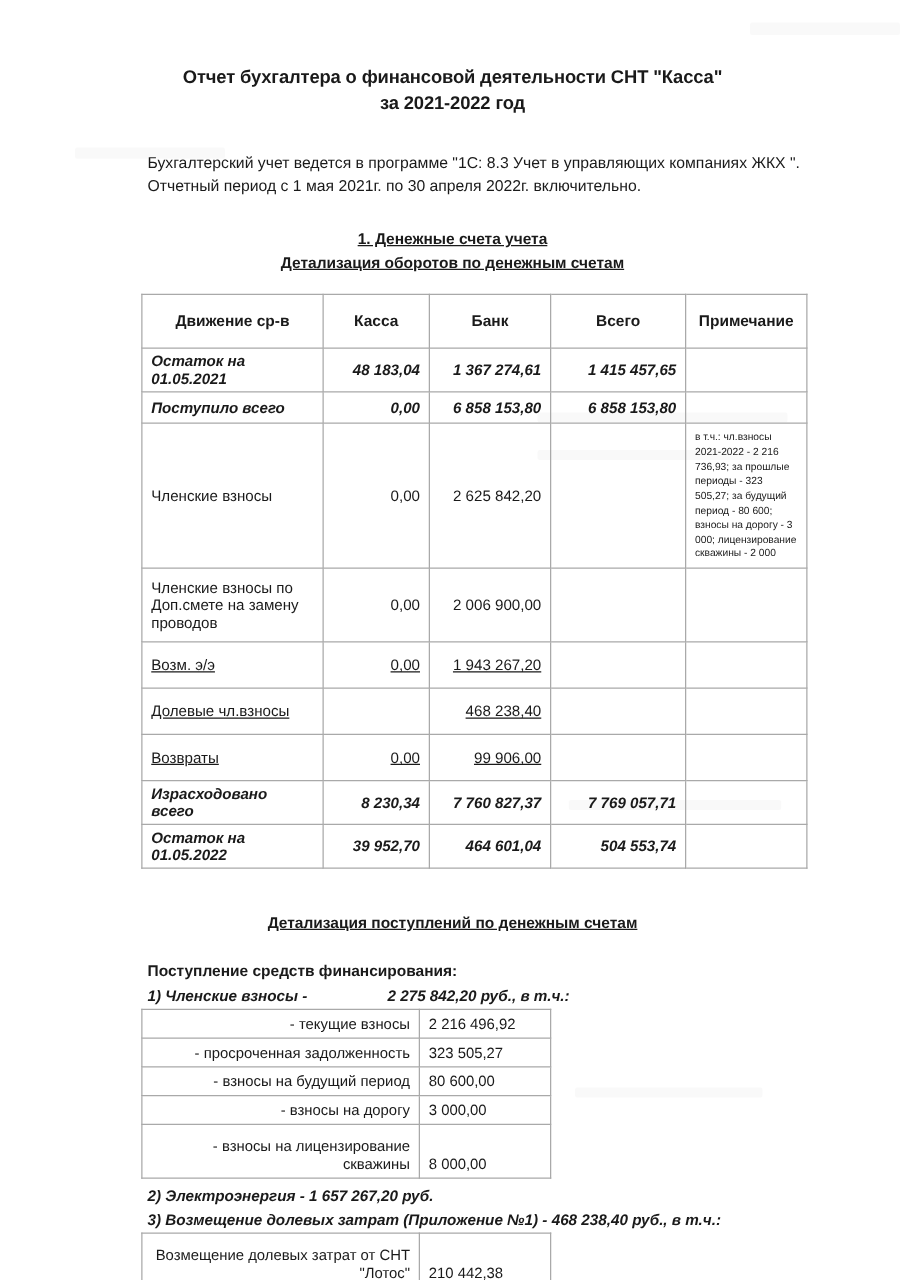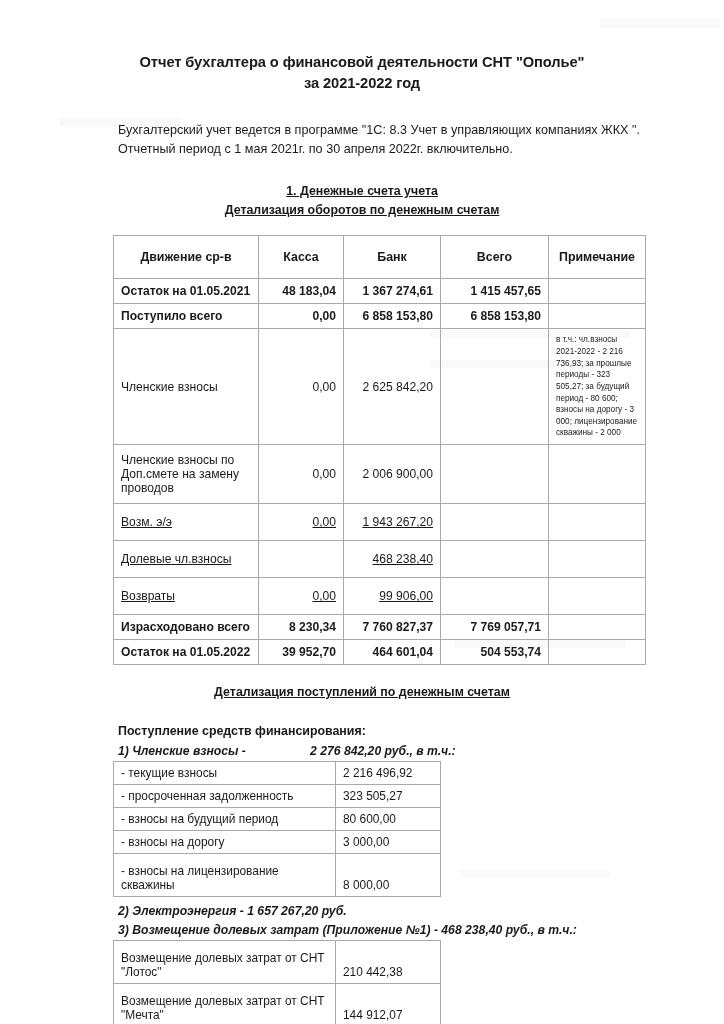--- a/index.html
+++ b/index.html
@@ -79,26 +79,26 @@
   .num{text-align:right;white-space:nowrap;}
   .b{font-weight:bold;}
   .tall{height:112px;}
   .note-cell{
     font-size:8.2px;
     line-height:1.42;
     vertical-align:top;
     padding:6px 5px;
     text-align:left;
   }
-  .r-tight td{height:18px;padding-top:3px;padding-bottom:3px;}
+  .r-tight td{height:18px;padding-top:3px;padding-bottom:3px;font-style:italic;}
   .r-mid td{height:26px;text-decoration:underline;}
   .r-3line td{height:48px;}
 
   
-  .sec2{margin-top:18px;}
+  .sec2{margin-top:34px;}
   .sub-label{
     margin:22px 0 0 118px;
     font-size:12.4px;
     font-weight:bold;
   }
   .item-line{
     margin:6px 0 0 118px;
     font-size:12.2px;
     font-style:italic;
     font-weight:bold;
@@ -109,41 +109,42 @@
   .t-sub{
     width:327px;
     margin:3px 0 0 113px;
     font-size:11.9px;
     table-layout:fixed;
   }
   .t-sub td{
     border:1px solid #a9a9a9;
     padding:4px 7px;
     vertical-align:bottom;
+    text-align:right;
   }
   .t-sub .k{width:222px;}
   .t-sub .v{width:105px;text-align:left;white-space:nowrap;}
   .t-sub td.two{height:34px;}
 </style>
 </head>
 <body>
 
 <div class="page">
 
   <div class="bleed" style="left:600px;top:18px;width:120px;height:10px;"></div>
   <div class="bleed" style="left:60px;top:118px;width:120px;height:9px;"></div>
   <div class="bleed" style="left:430px;top:330px;width:200px;height:8px;"></div>
   <div class="bleed" style="left:430px;top:360px;width:180px;height:8px;"></div>
   <div class="bleed" style="left:455px;top:640px;width:170px;height:8px;"></div>
   <div class="bleed" style="left:460px;top:870px;width:150px;height:8px;"></div>
 
   <div class="content">
 
     <h1 class="title">
-      <span>Отчет бухгалтера о финансовой деятельности СНТ "Ополье"</span><br>
+      <span>Отчет бухгалтера о финансовой деятельности СНТ "Касса"</span><br>
       <span>за 2021-2022 год</span>
     </h1>
 
     <p class="intro">
       <span>Бухгалтерский учет ведется в программе "1С: 8.3 Учет в управляющих компаниях ЖКХ ".</span><br>
       <span>Отчетный период с 1 мая 2021г. по 30 апреля 2022г. включительно.</span>
     </p>
 
     <div class="sec-head sec1">
       <div><span>1. Денежные счета учета</span></div>
@@ -235,21 +236,21 @@
     </table>
 
     <div class="sec-head sec2">
       <span>Детализация поступлений по денежным счетам</span>
     </div>
 
     <div class="sub-label">Поступление средств финансирования:</div>
 
     <div class="item-line">
       <span class="lbl">1) Членские взносы -</span>
-      <span>2 276 842,20 руб., в т.ч.:</span>
+      <span>2 275 842,20 руб., в т.ч.:</span>
     </div>
 
     <table class="t-sub">
       <colgroup>
           <col class="k">
           <col class="v">
         </colgroup>
       <tbody>
         <tr>
           <td> - текущие взносы</td>

